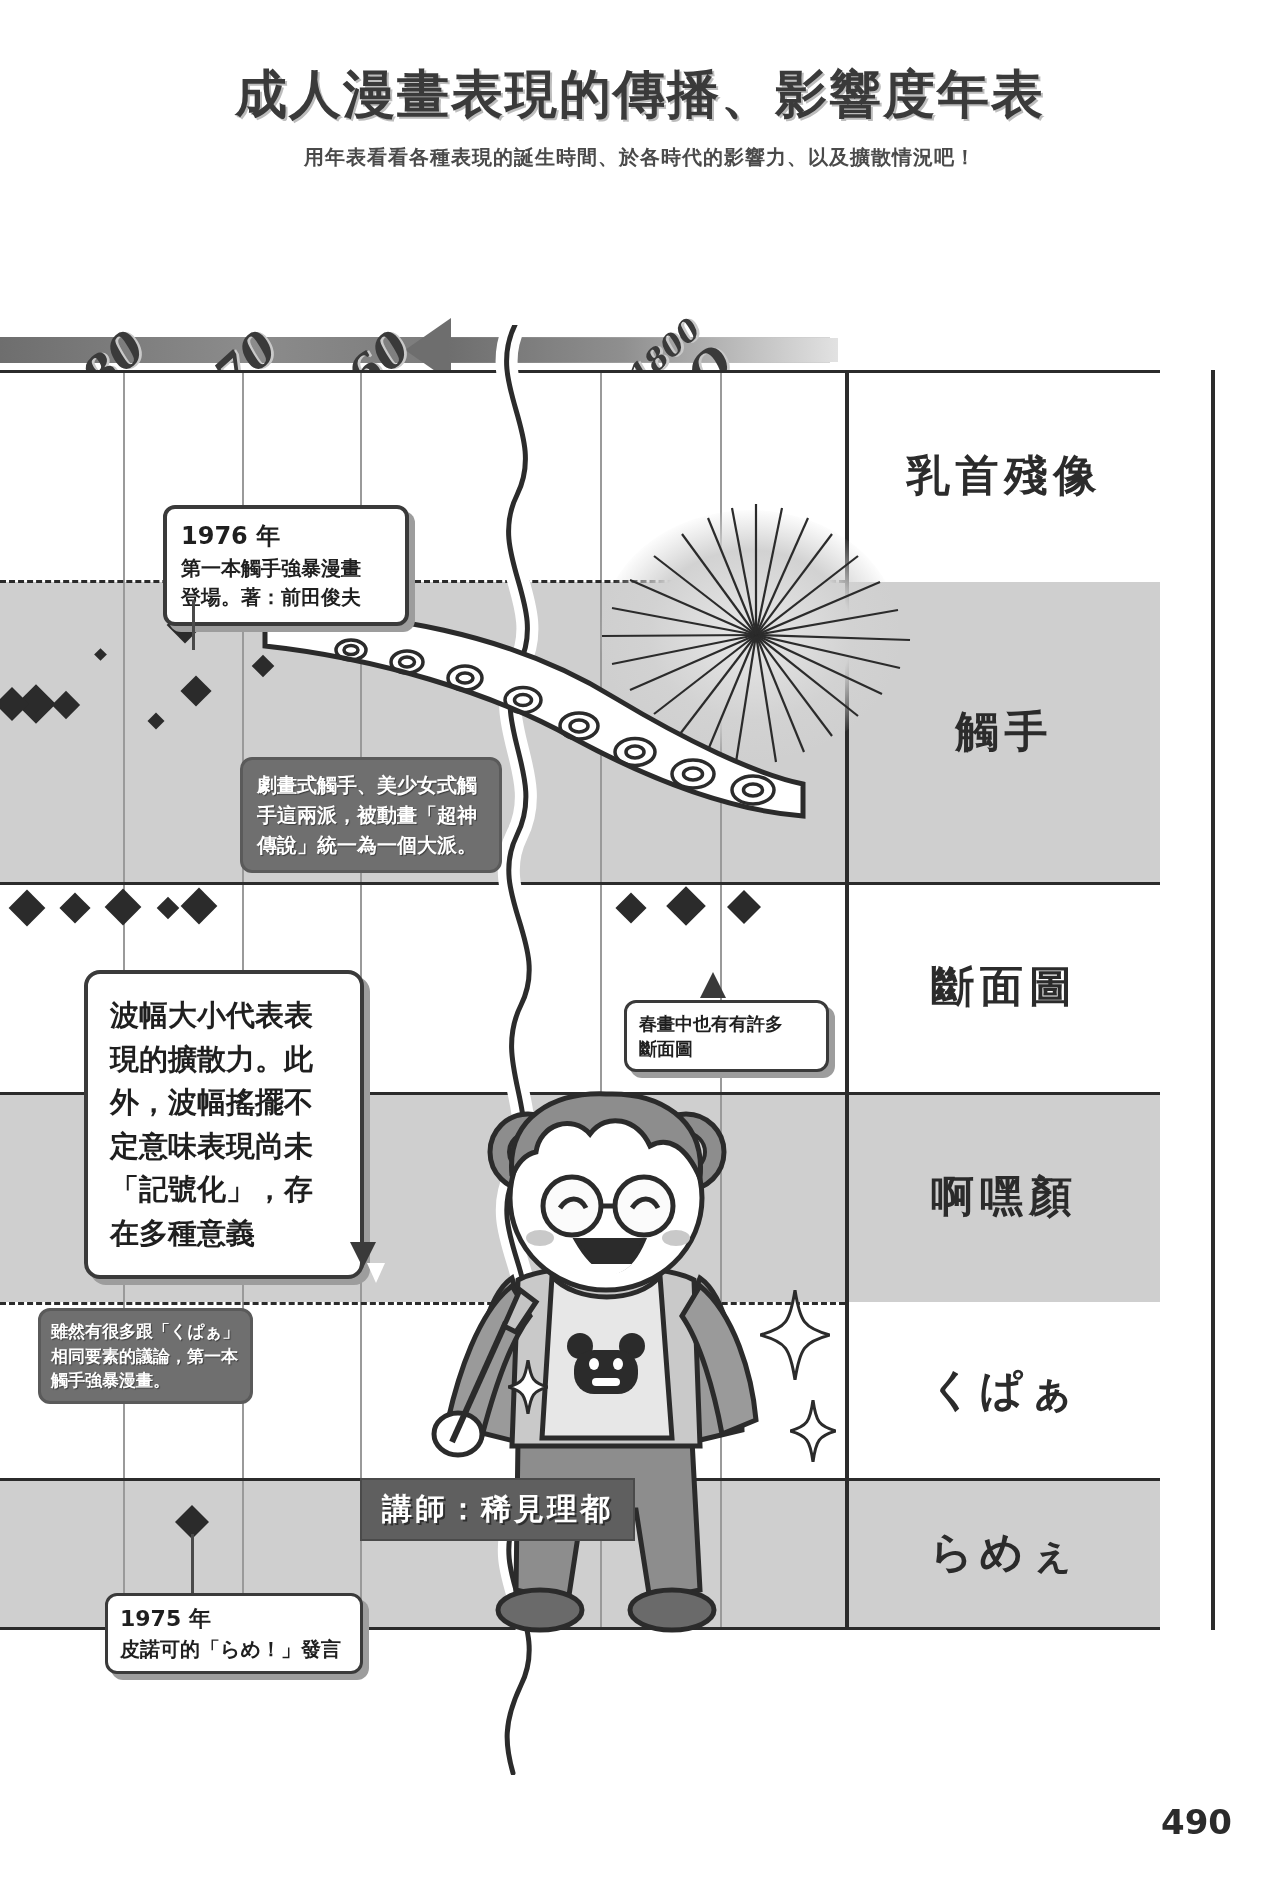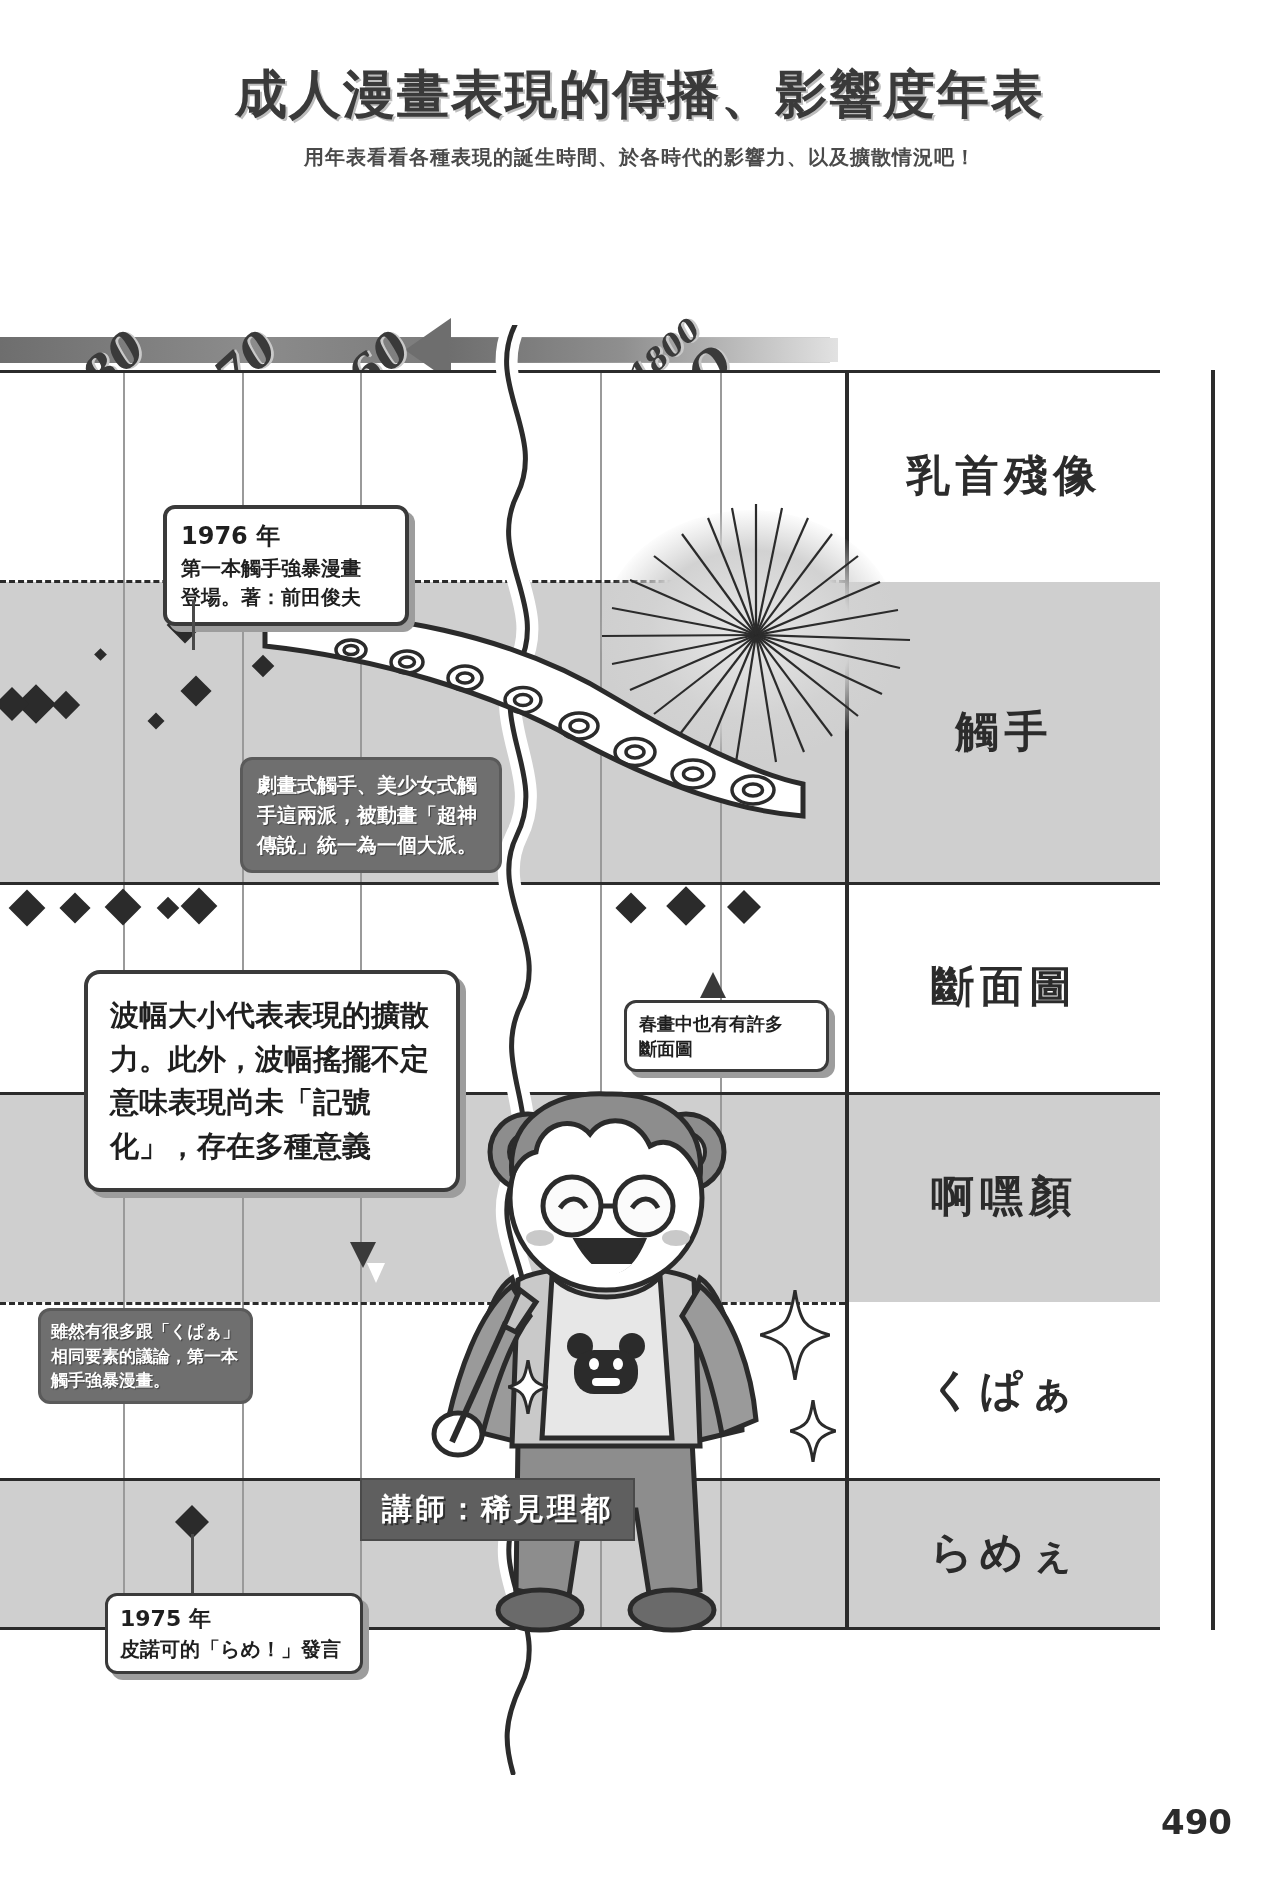--- a/index.html
+++ b/index.html
@@ -255,21 +255,21 @@
 
   <div class="callout co-white" style="left:163px;top:505px;width:246px;">
     <div style="font-size:24px;">1976 年</div>
     <div>第一本觸手強暴漫畫</div>
     <div>登場。著：前田俊夫</div>
   </div>
   <div class="leader" style="left:192px;top:600px;height:50px;"></div>
 
   <div class="callout co-dark" style="left:224px;top:757px;width:262px;margin-left:16px;">劇畫式觸手、美少女式觸手這兩派，被動畫「超神傳說」統一為一個大派。</div>
 
-  <div class="callout co-white big" style="left:84px;top:970px;width:376px;">波幅大小代表表現的擴散力。此外，波幅搖擺不定意味表現尚未「記號化」，存在多種意義</div>
+  <div class="callout co-white big" style="left:84px;top:970px;width:280px;">波幅大小代表表現的擴散力。此外，波幅搖擺不定意味表現尚未「記號化」，存在多種意義</div>
   <div class="tail tail-down" style="left:350px;top:1242px;">
     <div class="tail-down-in"></div>
   </div>
 
   <div class="callout co-white sm" style="left:624px;top:1000px;width:205px;">
     <div>春畫中也有有許多</div>
     <div>斷面圖</div>
   </div>
   <div class="tail tail-down" style="left:700px;top:972px;transform:rotate(180deg);">
     <div class="tail-down-in"></div>

